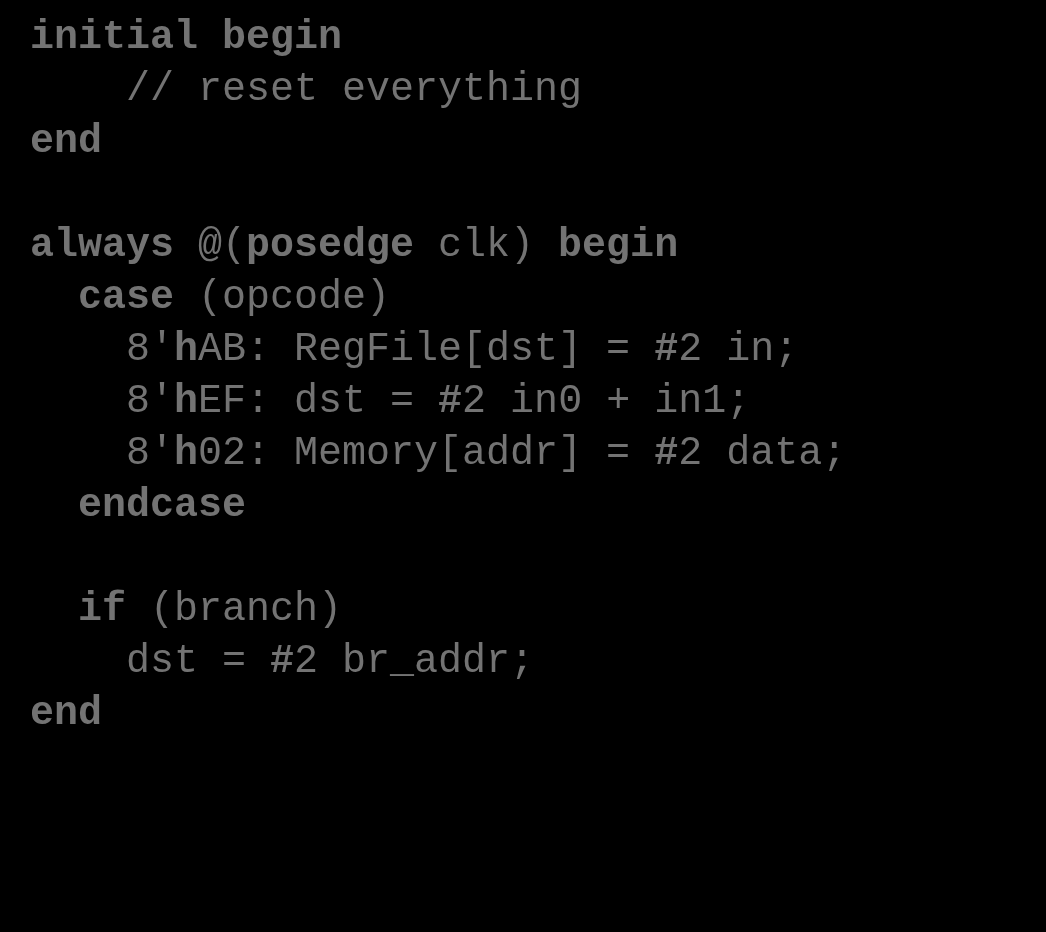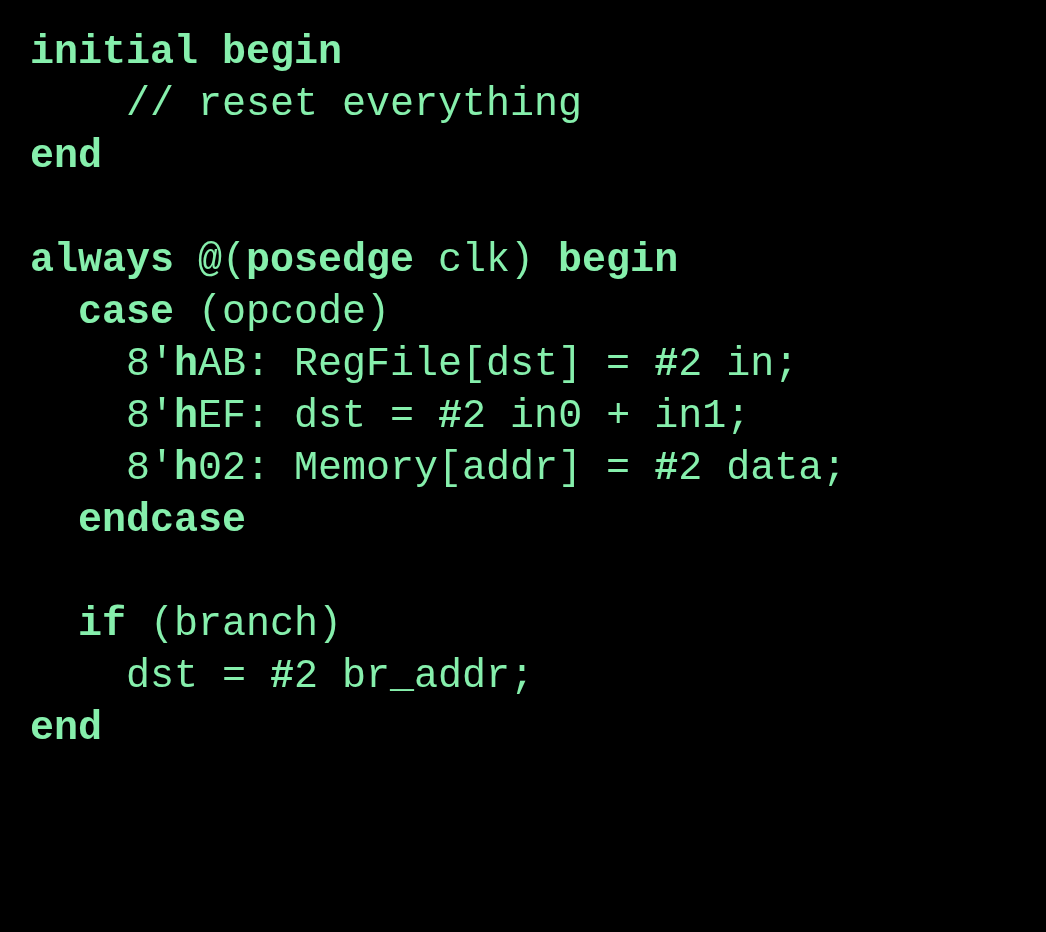--- a/index.html
+++ b/index.html
@@ -5,25 +5,25 @@
   html, body {
     margin: 0;
     padding: 0;
     background: #000;
     width: 1046px;
     height: 932px;
     overflow: hidden;
   }
   pre.code {
     margin: 0;
-    padding: 27px 30px;
+    padding: 12px 30px;
     font-family: "Courier New", Courier, monospace;
     font-size: 40px;
     line-height: 1.3;
-    color: #86efac;
+    color: #737373;
     white-space: pre;
   }
   .kw { font-weight: bold; }
 </style>
 </head>
 <body>
 
 <pre class="code" id="code-block"><span><span class="kw">initial begin</span></span>
 <span>    <span>// reset everything</span></span>
 <span><span class="kw">end</span></span>

